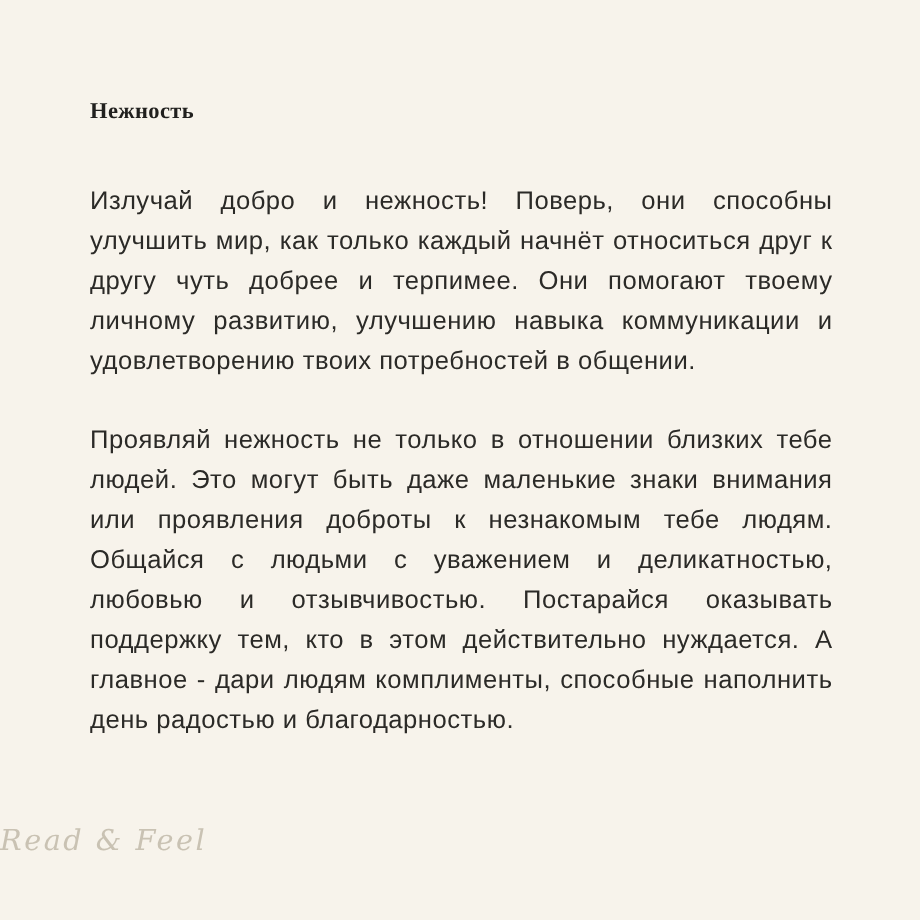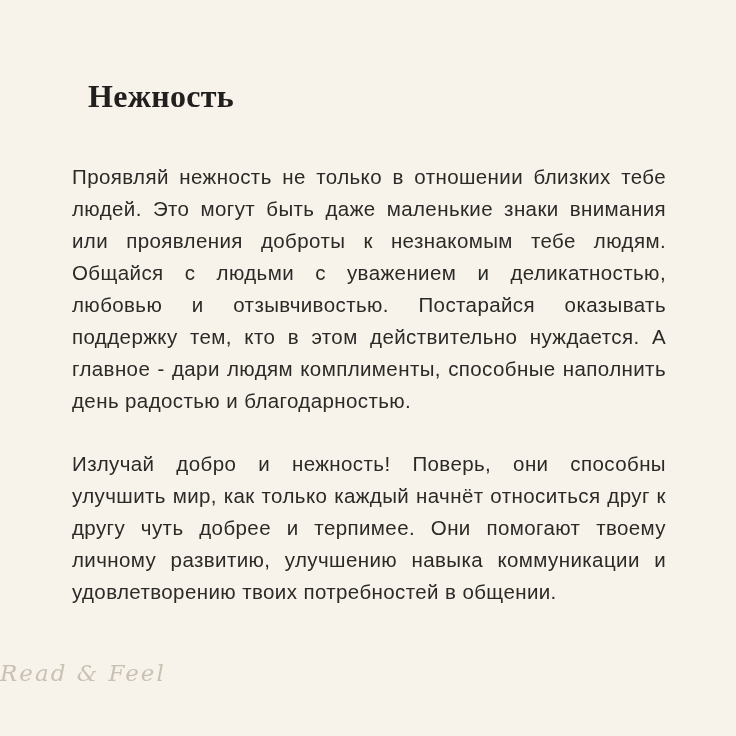--- a/index.html
+++ b/index.html
@@ -16,25 +16,25 @@
   .card {
     position: relative;
     width: 736px;
     height: 736px;
     box-sizing: border-box;
     padding: 78px 70px 0 72px;
     background: #f7f3eb;
   }
   .title {
     font-family: "Liberation Serif", "DejaVu Serif", serif;
-    font-size: 32px;
+    font-size: 18px;
     font-weight: 600;
     letter-spacing: 0.3px;
     color: #21201e;
-    margin: 0 0 46px 16px;
+    margin: 0 0 46px 0;
     line-height: 1.15;
   }
   .body-text p {
     font-family: "Liberation Sans", "DejaVu Sans", sans-serif;
     font-size: 20.5px;
     line-height: 32px;
     letter-spacing: 0.4px;
     color: #2b2a27;
     text-align: justify;
     margin: 0 0 31px 0;
@@ -54,18 +54,18 @@
     color: #c9c2b3;
   }
 </style>
 </head>
 <body>
 
 <div class="card">
   <h1 class="title">Нежность</h1>
 
   <div class="body-text">
+    <p>Излучай добро и нежность! Поверь, они способны улучшить мир, как только каждый начнёт относиться друг к другу чуть добрее и терпимее. Они помогают твоему личному развитию, улучшению навыка коммуникации и удовлетворению твоих потребностей в общении.</p>
     <p>Проявляй нежность не только в отношении близких тебе людей. Это могут быть даже маленькие знаки внимания или проявления доброты к незнакомым тебе людям. Общайся с людьми с уважением и деликатностью, любовью и отзывчивостью. Постарайся оказывать поддержку тем, кто в этом действительно нуждается. А главное - дари людям комплименты, способные наполнить день радостью и благодарностью.</p>
-    <p>Излучай добро и нежность! Поверь, они способны улучшить мир, как только каждый начнёт относиться друг к другу чуть добрее и терпимее. Они помогают твоему личному развитию, улучшению навыка коммуникации и удовлетворению твоих потребностей в общении.</p>
   </div>
 
   <div class="signature">Read &amp; Feel</div>
 </div>
 
 </body></html>

